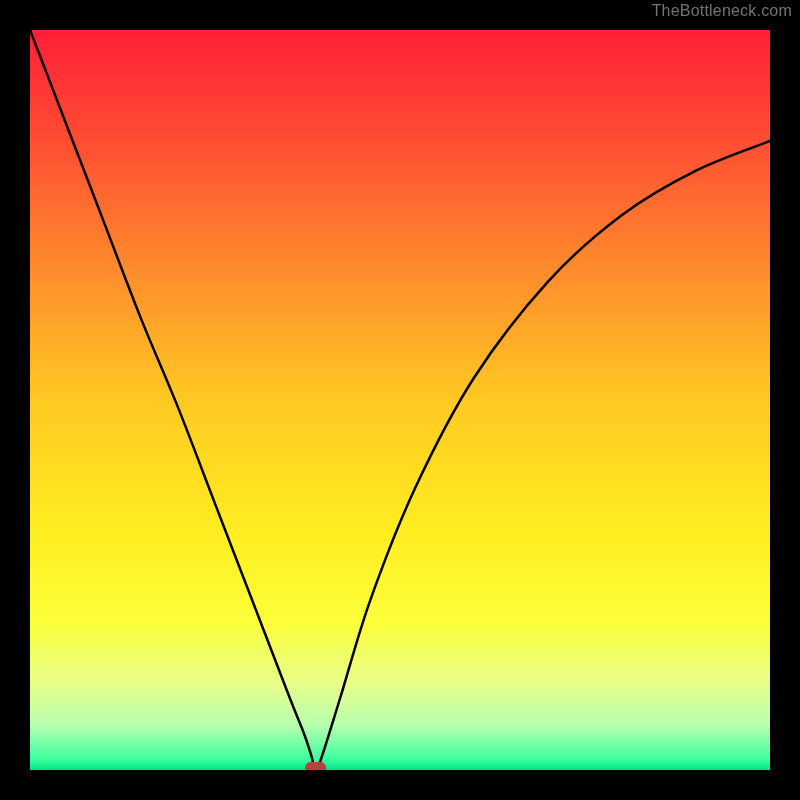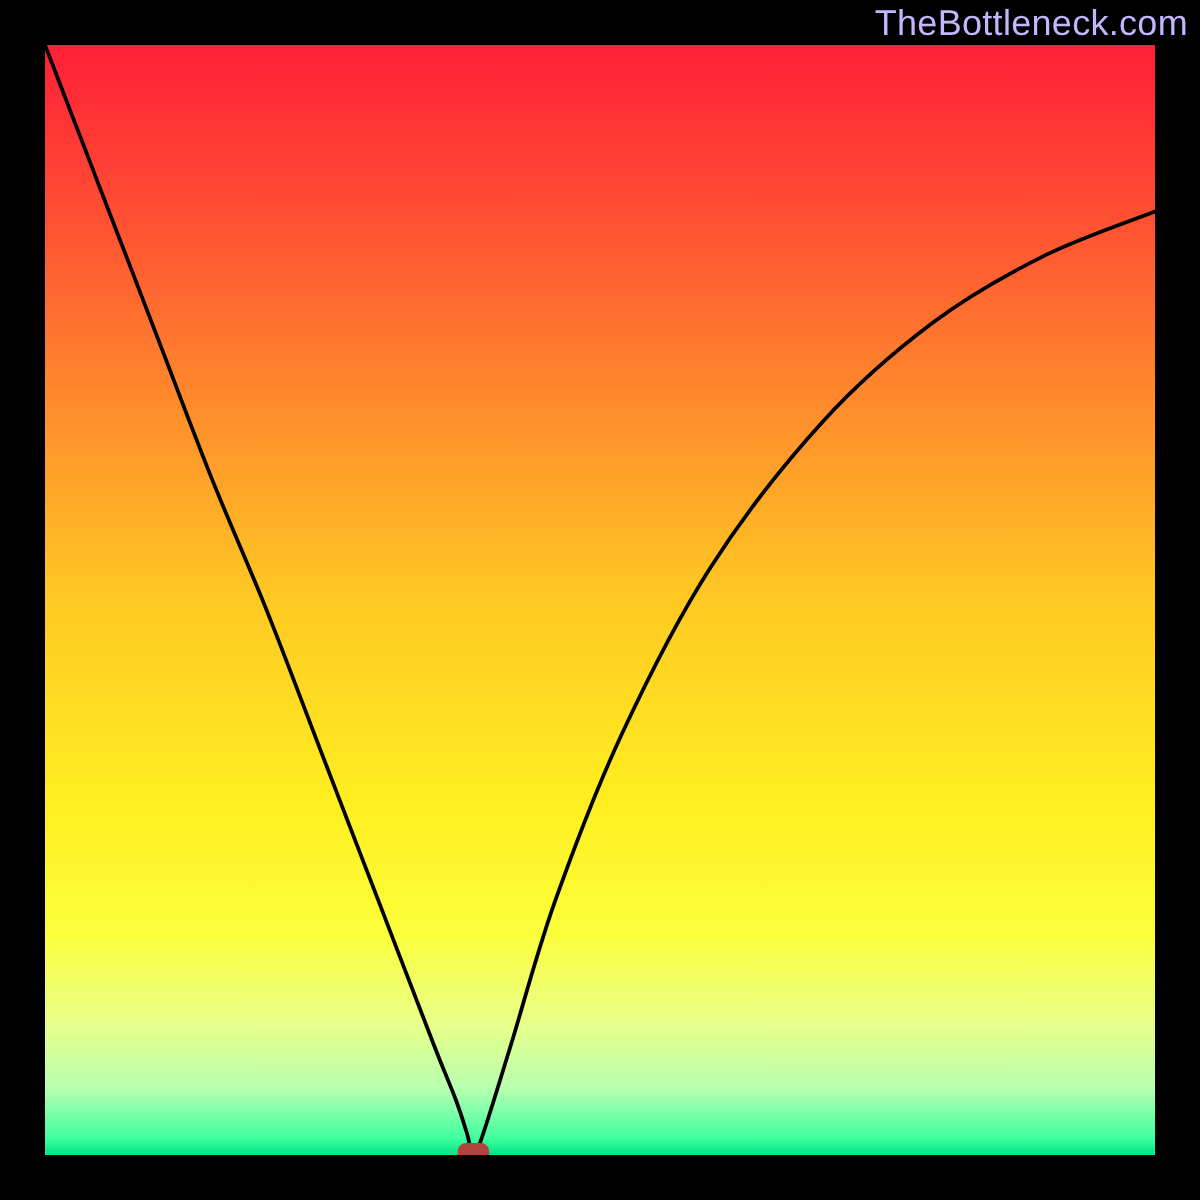--- a/index.html
+++ b/index.html
@@ -14,22 +14,22 @@
   .frame {
     position: relative;
     width: 800px;
     height: 800px;
     background: #000000;
   }
   .watermark {
     position: absolute;
     top: 2px;
     right: 8px;
-    color: #c4b5fd;
-    font-size: 24px;
+    color: #737373;
+    font-size: 16px;
     font-weight: 500;
     letter-spacing: 0.2px;
     z-index: 5;
   }
   .plot-area {
     position: absolute;
     left: 30px;
     top: 30px;
     width: 740px;
     height: 740px;

